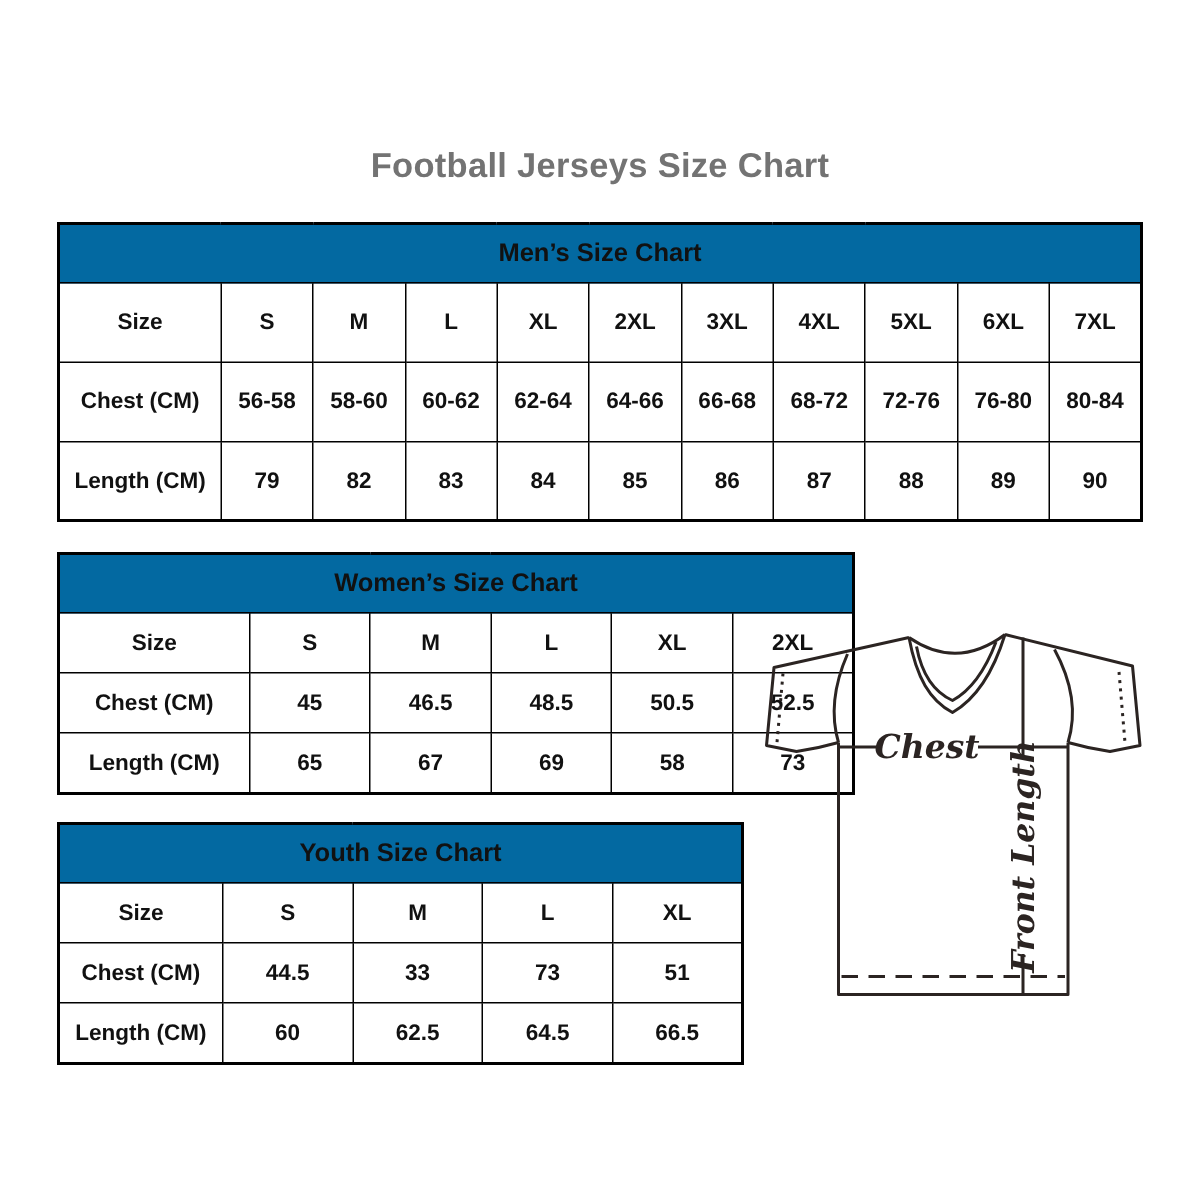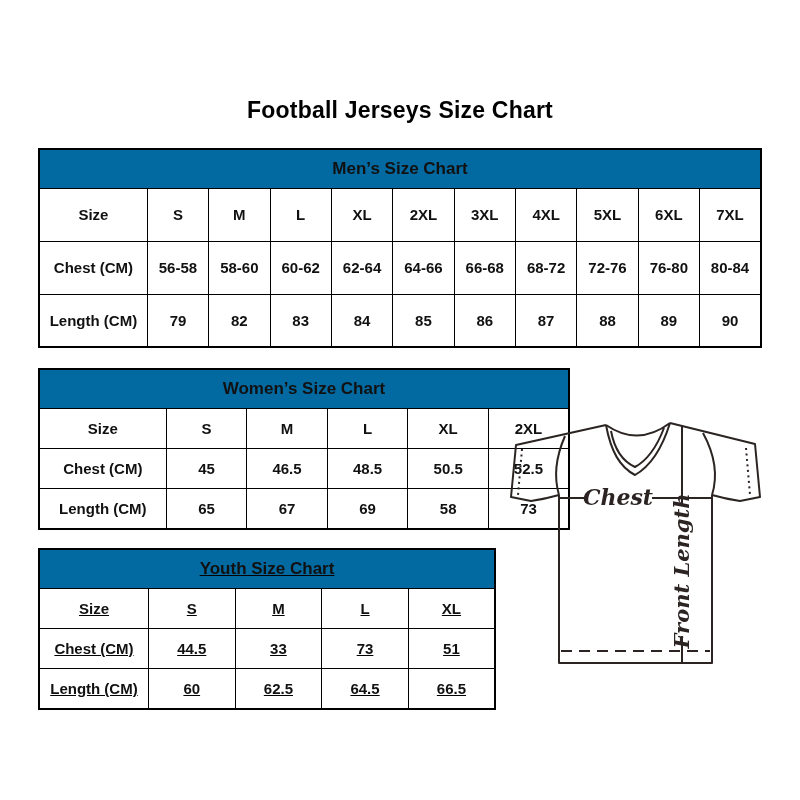--- a/index.html
+++ b/index.html
@@ -17,21 +17,21 @@
   }
   .page-title {
     position: absolute;
     top: 97px;
     left: 0;
     width: 800px;
     text-align: center;
     font-size: 23px;
     font-weight: bold;
     margin: 0;
-    color: #000000;
+    color: #737373;
     letter-spacing: 0.2px;
   }
   .tbl { position: absolute; }
   .tbl table {
     border-collapse: collapse;
     table-layout: fixed;
     width: 100%;
     height: 100%;
     border: 2px solid #000;
   }
@@ -45,21 +45,21 @@
     color: #111;
   }
   .tbl thead th {
     background: #0369a1;
     font-size: 17px;
     height: 38px;
   }
   .tbl tbody tr { height: 40px; }
   .tbl-mens   { left: 38px;  top: 148px; width: 724px; height: 200px; }
   .tbl-womens { left: 38px;  top: 368px; width: 532px; height: 160px; }
-  .tbl-youth  { left: 38px;  top: 548px; width: 458px; height: 160px; text-decoration: underline; }
+  .tbl-youth  { left: 38px;  top: 548px; width: 458px; height: 160px; }
   .jersey-diagram {
     position: absolute;
     left: 498px;
     top: 400px;
     width: 300px;
     height: 300px;
   }
   .jersey-line {
     fill: none;
     stroke: #2b2422;

